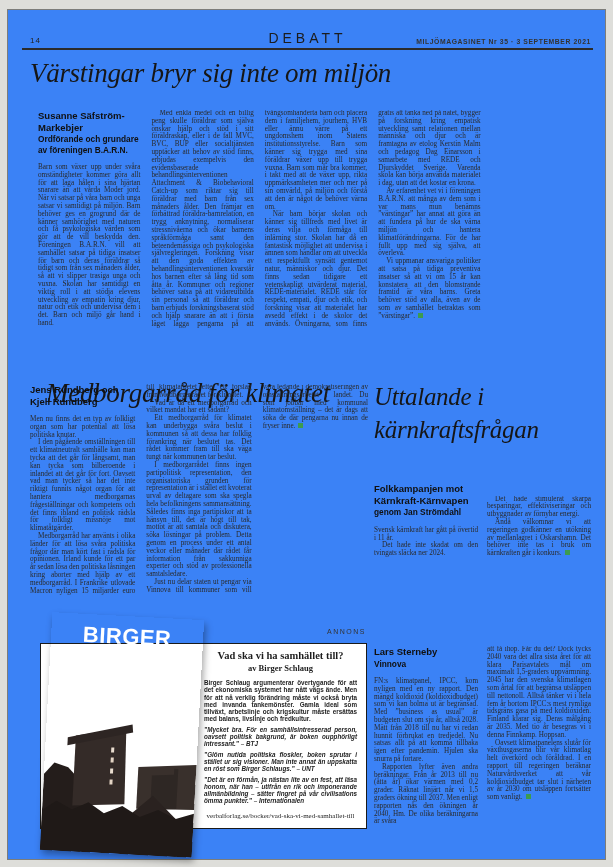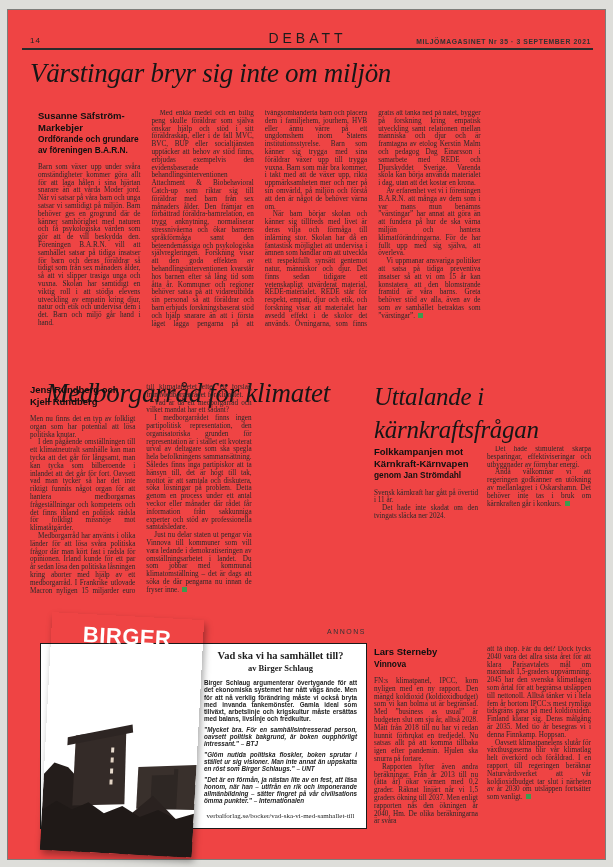--- a/index.html
+++ b/index.html
@@ -6,21 +6,21 @@
   body{
     width:613px;height:867px;
     background:#dededa;
     font-family:"Liberation Serif", serif;
     overflow:hidden;
     position:relative;
   }
   .page{
     position:absolute;left:7px;top:9px;
     width:597px;height:849px;
-    background:#ef4444;
+    background:#3b82f6;
     border:1px solid #7d7d7a;
   }
   
   .masthead{
     position:absolute;left:14px;right:12px;top:14px;height:24px;
     border-bottom:2px solid #2b2b2b;
     font-family:"Liberation Sans", sans-serif;
   }
   .pagenum{position:absolute;left:8px;bottom:3px;font-size:8px;letter-spacing:1px;color:#222;}
   .section{position:absolute;left:50%;transform:translateX(-50%);bottom:2px;
@@ -48,21 +48,21 @@
   .bodytext p{
     margin:0;font-size:7.2px;line-height:7.8px;
     text-align:justify;color:#2a2a2a;
   }
   .bodytext p + p{text-indent:8px;}
   .cols{position:absolute;column-fill:auto;overflow:hidden;}
   .cols5{left:30px;top:100px;width:556px;height:224px;column-count:5;column-gap:11px;}
   .cols3{left:22px;top:374px;width:338px;height:218px;column-count:3;column-gap:11px;}
   .tworow{position:absolute;left:366px;width:218px;display:flex;gap:9px;}
   .tworow .tcol{width:104px;overflow:hidden;}
-  .row-a3{top:436px;height:102px;}
+  .row-a3{top:446px;height:102px;align-items:flex-end;}
   .row-a4{top:636px;height:206px;}
   .endmark{display:inline-block;width:5px;height:5px;margin-left:3px;
     vertical-align:baseline;}
   
   .annons-label{position:absolute;left:22px;top:618px;width:336px;text-align:right;
     font-family:"Liberation Sans", sans-serif;font-size:7px;letter-spacing:1.5px;color:#333;}
   .adbox{
     position:absolute;left:32px;top:633px;width:325px;height:184px;
     border:1.5px solid #1a1a1a;background:#fff;
   }
@@ -121,20 +121,21 @@
 
   <h1 class="headline h-a2">Medborgarråd för klimatet</h1>
   <div class="cols cols3 bodytext">
     <div class="byline">
       <div class="byline-name">Jens Rundberg och Kjell Rundberg</div>
     </div>
     <p>Men nu finns det en typ av folkligt organ som har potential att lösa politiska knutar.</p>
     <p>I den pågående omställningen till ett klimatneutralt samhälle kan man tycka att det går för långsamt, man kan tycka som bilberoende i inlandet att det går för fort. Oavsett vad man tycker så har det inte riktigt funnits något organ för att hantera medborgarnas frågeställningar och kompetens och det finns ibland en politisk rädsla för folkligt missnöje mot klimatåtgärder.</p>
     <p>Medborgarråd har använts i olika länder för att lösa svåra politiska frågor där man kört fast i rädsla för opinionen. Irland kunde för ett par år sedan lösa den politiska låsningen kring aborter med hjälp av ett medborgarråd. I Frankrike utlovade Macron nyligen 15 miljarder euro till klimatarbetet efter ett förslag från Medborgarrådet för klimatet.</p>
     <p>Vad är då ett medborgarråd och vilket mandat har ett sådant?</p>
+    <p>Ett medborgarråd för klimatet kan underbygga svåra beslut i kommunen så att dessa har folklig förankring när beslutet tas. Det rådet kommer fram till ska väga tungt när kommunen tar beslut.</p>
     <p>I medborgarrådet finns ingen partipolitisk representation, den organisatoriska grunden för representation är i stället ett kvoterat urval av deltagare som ska spegla hela befolkningens sammansättning. Således finns inga partipiskor att ta hänsyn till, det är högt till tak, mottot är att samtala och diskutera, söka lösningar på problem. Detta genom en process under ett antal veckor eller månader där rådet får information från sakkunniga experter och stöd av professionella samtalsledare.</p>
     <p><span>Just nu delar staten ut pengar via Vinnova till kommuner som vill vara ledande i demokratiseringen av omställningsarbetet i landet. Du som jobbar med kommunal klimatomställning – det är dags att söka de där pengarna nu innan de fryser inne.</span><span class="endmark" style="background:#3d9b4f;"></span></p>
   </div>
 
   <h1 class="headline h-right h-a3">
     <span>Uttalande i</span><br>
     <span>kärnkraftsfrågan</span>
   </h1>
   <div class="tworow row-a3 bodytext">
     <div class="tcol">

